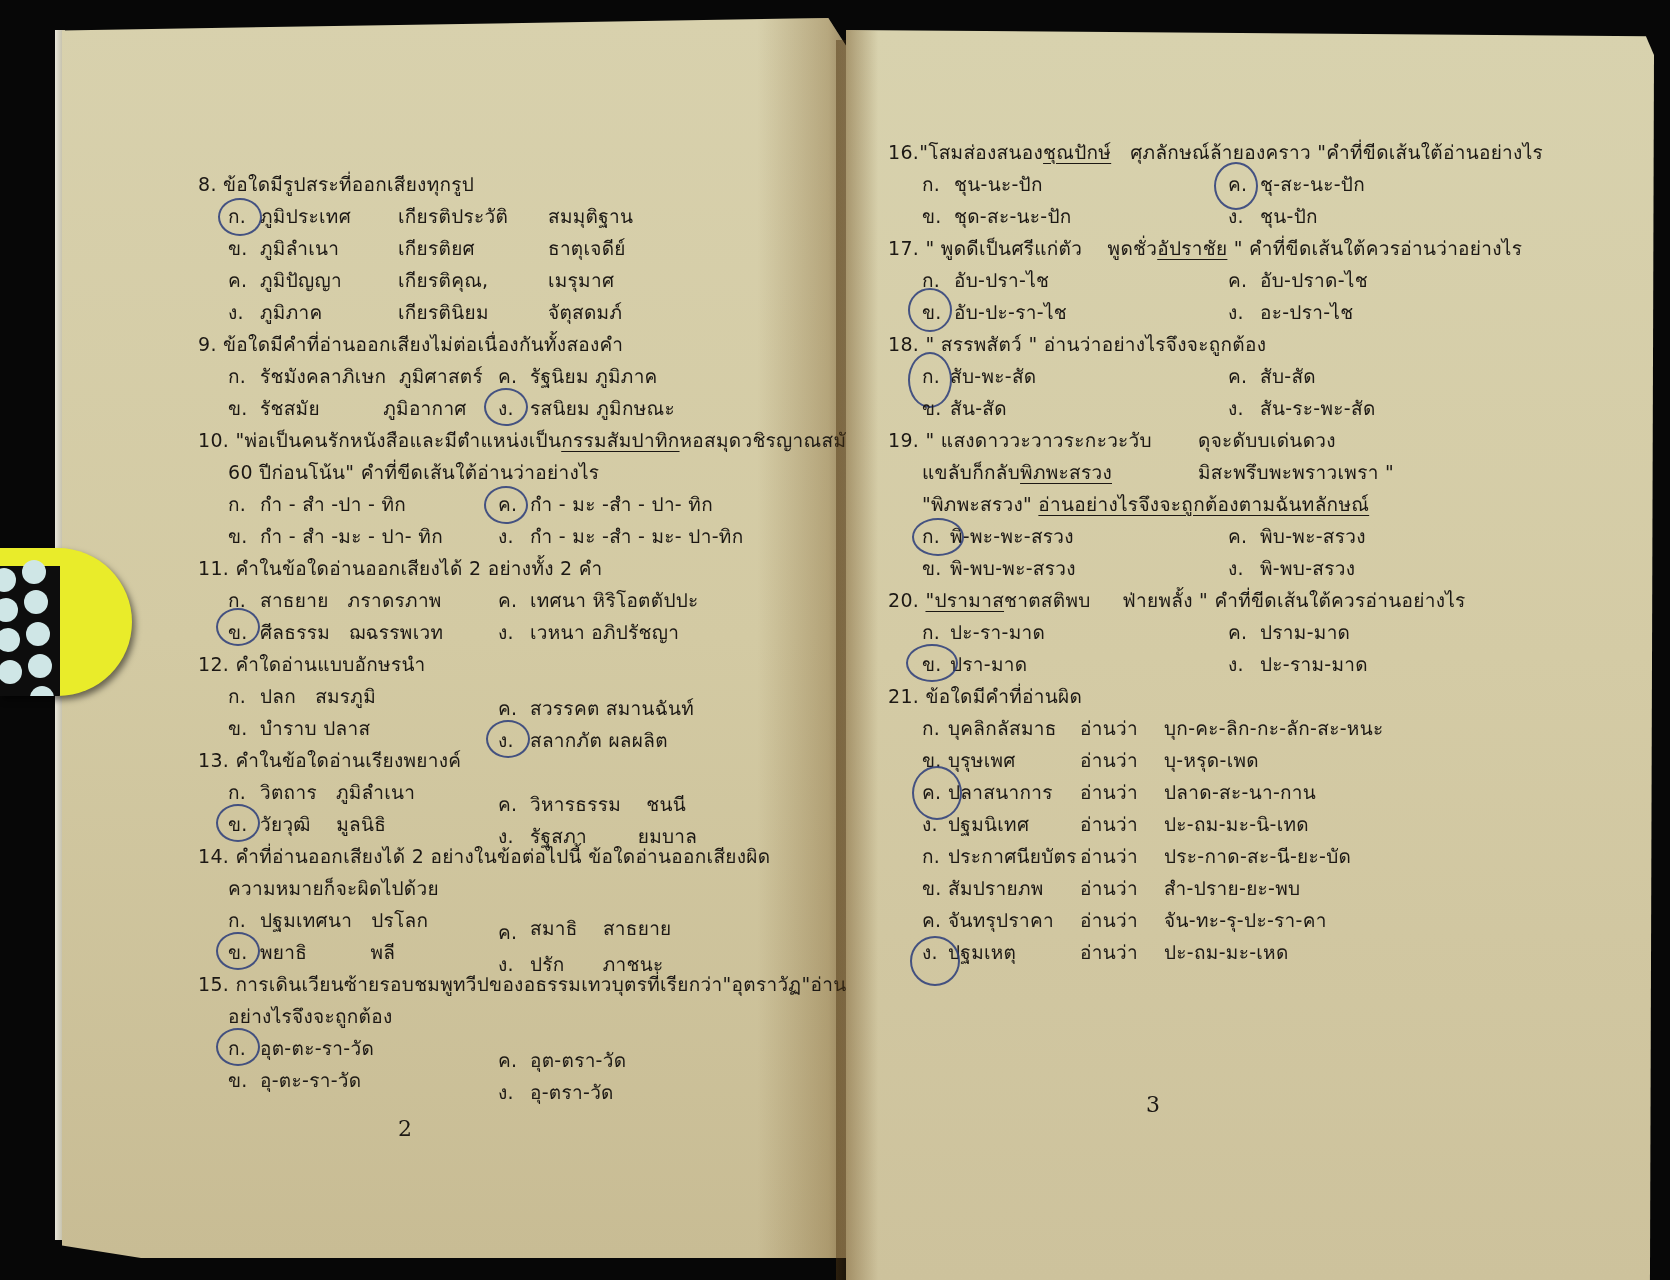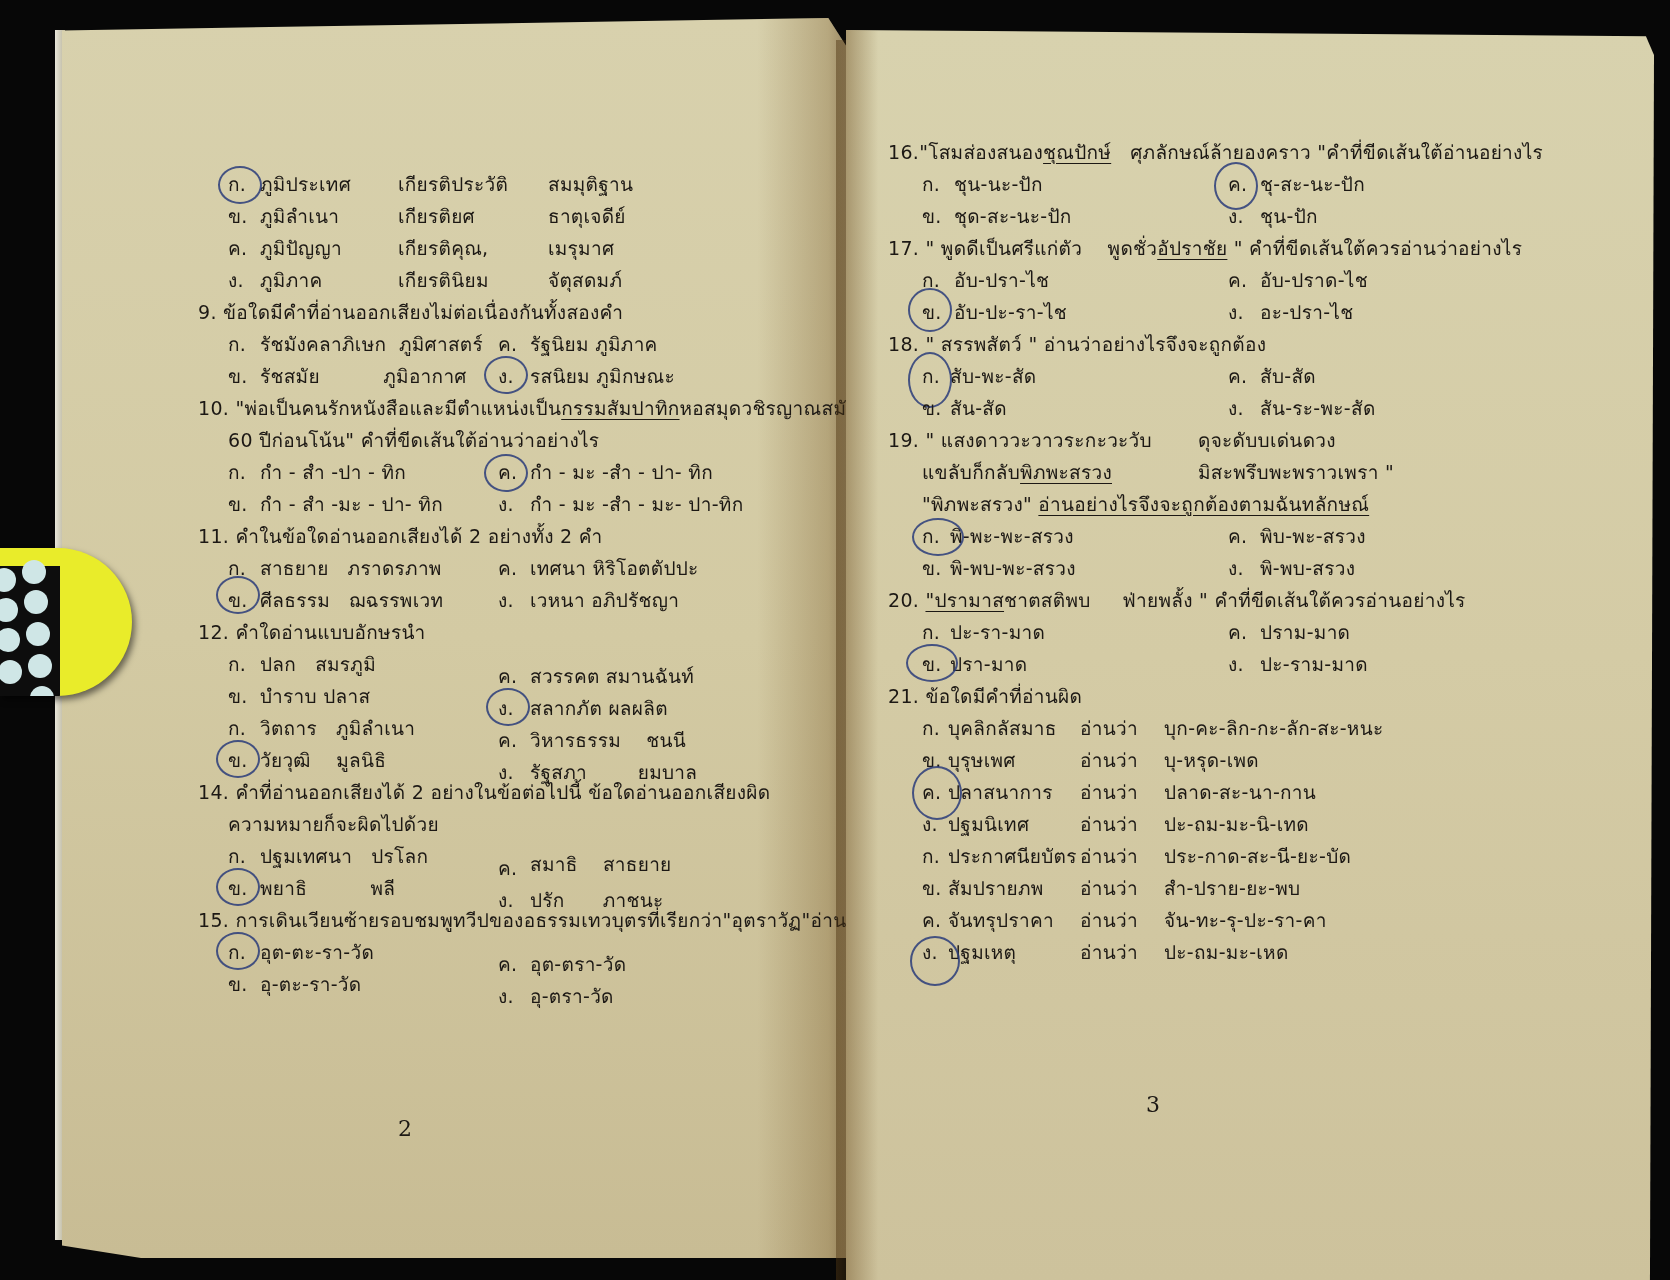--- a/index.html
+++ b/index.html
@@ -63,20 +63,24 @@
 <body>
 
 <div class="book">
 
   <div class="page-left-edge"></div>
 
   <div class="page page-left">
     <div class="content" style="left:136px; top:150px; width:640px;">
 
       <div class="q-row">
+        <span>8.</span>
+        <span>ข้อใดมีรูปสระที่ออกเสียงทุกรูป</span>
+      </div>
+      <div class="q-row">
         <span class="opt" style="left:30px">ก.</span>
         <span class="opt" style="left:62px">ภูมิประเทศ</span>
         <span class="opt" style="left:200px">เกียรติประวัติ</span>
         <span class="opt" style="left:350px">สมมุติฐาน</span>
         <span class="circle" style="left:20px; top:-2px"></span>
       </div>
       <div class="q-row">
         <span class="opt" style="left:30px">ข.</span>
         <span class="opt" style="left:62px">ภูมิลำเนา</span>
         <span class="opt" style="left:200px">เกียรติยศ</span>
@@ -164,20 +168,24 @@
       </div>
       <div class="q-row">
         <span class="opt" style="left:30px">ข.</span>
         <span class="opt" style="left:62px">บำราบ ปลาส</span>
         <span class="opt" style="left:300px; top:12px">ง.</span>
         <span class="opt" style="left:332px; top:12px">สลากภัต  ผลผลิต</span>
         <span class="circle" style="left:288px; top:8px"></span>
       </div>
 
       <div class="q-row">
+        <span>13.</span>
+        <span>คำในข้อใดอ่านเรียงพยางค์</span>
+      </div>
+      <div class="q-row">
         <span class="opt" style="left:30px">ก.</span>
         <span class="opt" style="left:62px; white-space:pre">วิตถาร   ภูมิลำเนา</span>
         <span class="opt" style="left:300px; top:12px">ค.</span>
         <span class="opt" style="left:332px; top:12px; white-space:pre">วิหารธรรม    ชนนี</span>
       </div>
       <div class="q-row">
         <span class="opt" style="left:30px">ข.</span>
         <span class="opt" style="left:62px; white-space:pre">วัยวุฒิ    มูลนิธิ</span>
         <span class="opt" style="left:300px; top:12px">ง.</span>
         <span class="opt" style="left:332px; top:12px; white-space:pre">รัฐสภา        ยมบาล</span>
@@ -201,20 +209,23 @@
         <span class="opt" style="left:30px">ข.</span>
         <span class="opt" style="left:62px; white-space:pre">พยาธิ          พลี</span>
         <span class="opt" style="left:300px; top:12px">ง.</span>
         <span class="opt" style="left:332px; top:12px; white-space:pre">ปรัก      ภาชนะ</span>
         <span class="circle" style="left:18px; top:-4px"></span>
       </div>
 
       <div class="q-row">
         <span>15.</span>
         <span>การเดินเวียนซ้ายรอบชมพูทวีปของอธรรมเทวบุตรที่เรียกว่า"อุตราวัฏ"อ่าน</span>
+      </div>
+      <div class="q-row" style="padding-left:30px">
+        <span>อย่างไรจึงจะถูกต้อง</span>
       </div>
       <div class="q-row">
         <span class="opt" style="left:30px">ก.</span>
         <span class="opt" style="left:62px">อุต-ตะ-รา-วัด</span>
         <span class="opt" style="left:300px; top:12px">ค.</span>
         <span class="opt" style="left:332px; top:12px">อุต-ตรา-วัด</span>
         <span class="circle" style="left:18px; top:-4px"></span>
       </div>
       <div class="q-row">
         <span class="opt" style="left:30px">ข.</span>

